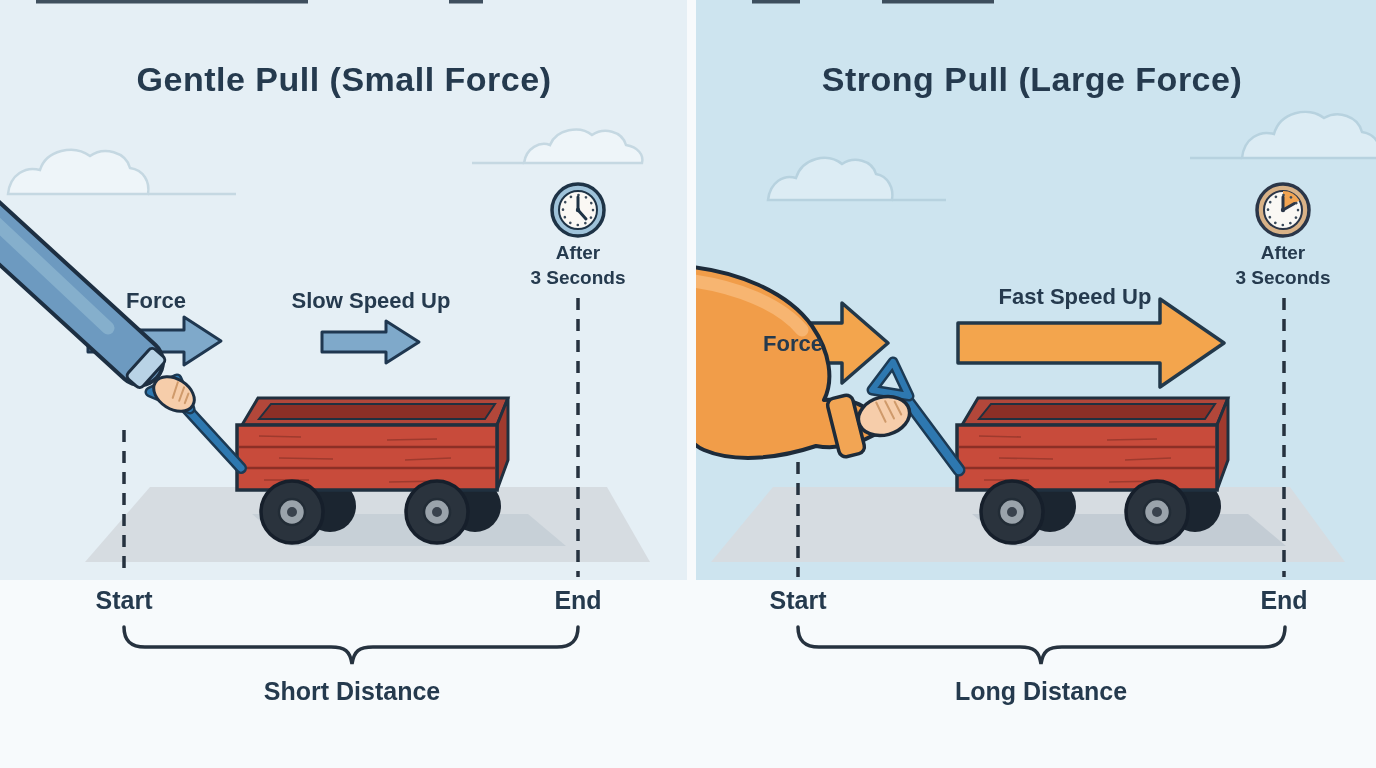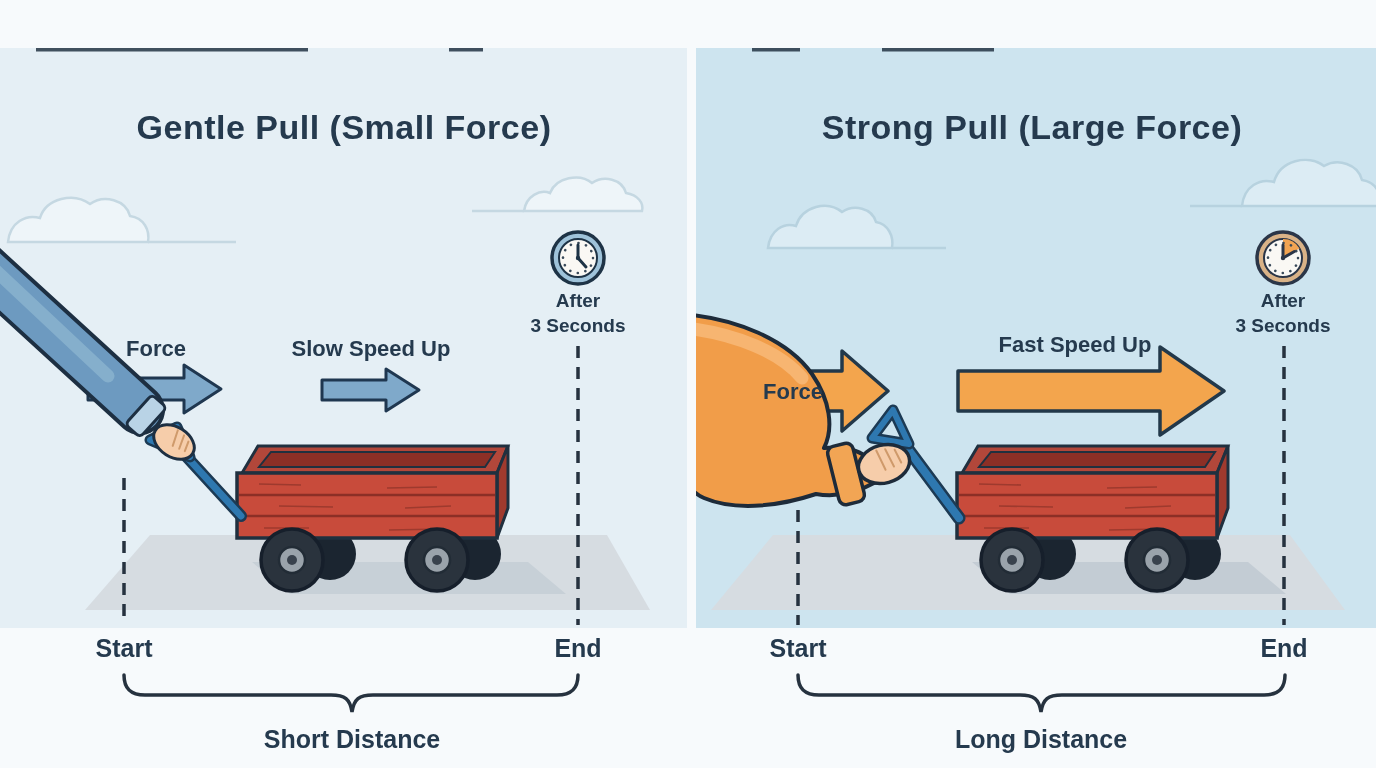--- a/index.html
+++ b/index.html
@@ -1,21 +1,21 @@
 <!DOCTYPE html>
 <html style="--left-bg: #e5eff5; --right-bg: #cde4ef; --divider: #f7fafc; --ink: #253a4e; --blue-arrow: #7fa9ca; --orange-arrow: #f3a54d; --wagon-red: #c84b3b; --handle-blue: #2e78b0; --sleeve-blue: #6d9ac0; --arm-orange: #f19d49; --skin: #f6cdaa; --ground-gray: #d6dce1; --clock-ring-blue: #9fc3da; --clock-ring-tan: #d9b287;"><head>
 <meta charset="utf-8">
 <style>
   html,body{margin:0;padding:0;}
   body{
     width:1376px;height:768px;position:relative;overflow:hidden;
     font-family:"Liberation Sans","DejaVu Sans",sans-serif;
     background:var(--divider,#f7fafc);
   }
-  .panel{position:absolute;top:0;height:580px;margin-top:48px;}
+  .panel{position:absolute;top:0;height:580px;}
   #panel-left{left:0;width:687px;background:var(--left-bg,#e5eff5);}
   #panel-right{left:696px;width:680px;background:var(--right-bg,#cde4ef);}
   .divider{position:absolute;top:0;left:687px;width:9px;height:768px;background:var(--divider,#f7fafc);}
   svg{position:absolute;top:0;left:0;display:block;}
   .lbl{fill:var(--ink,#253a4e);font-family:"Liberation Sans","DejaVu Sans",sans-serif;font-weight:700;}
   .title{font-size:34px;letter-spacing:.5px;}
   .lbl-lg{font-size:25px;}
   .lbl-md{font-size:22px;}
   .lbl-sm{font-size:19px;}
   .dash{stroke:#26323f;stroke-width:3.5;stroke-dasharray:12 9;fill:none;}

